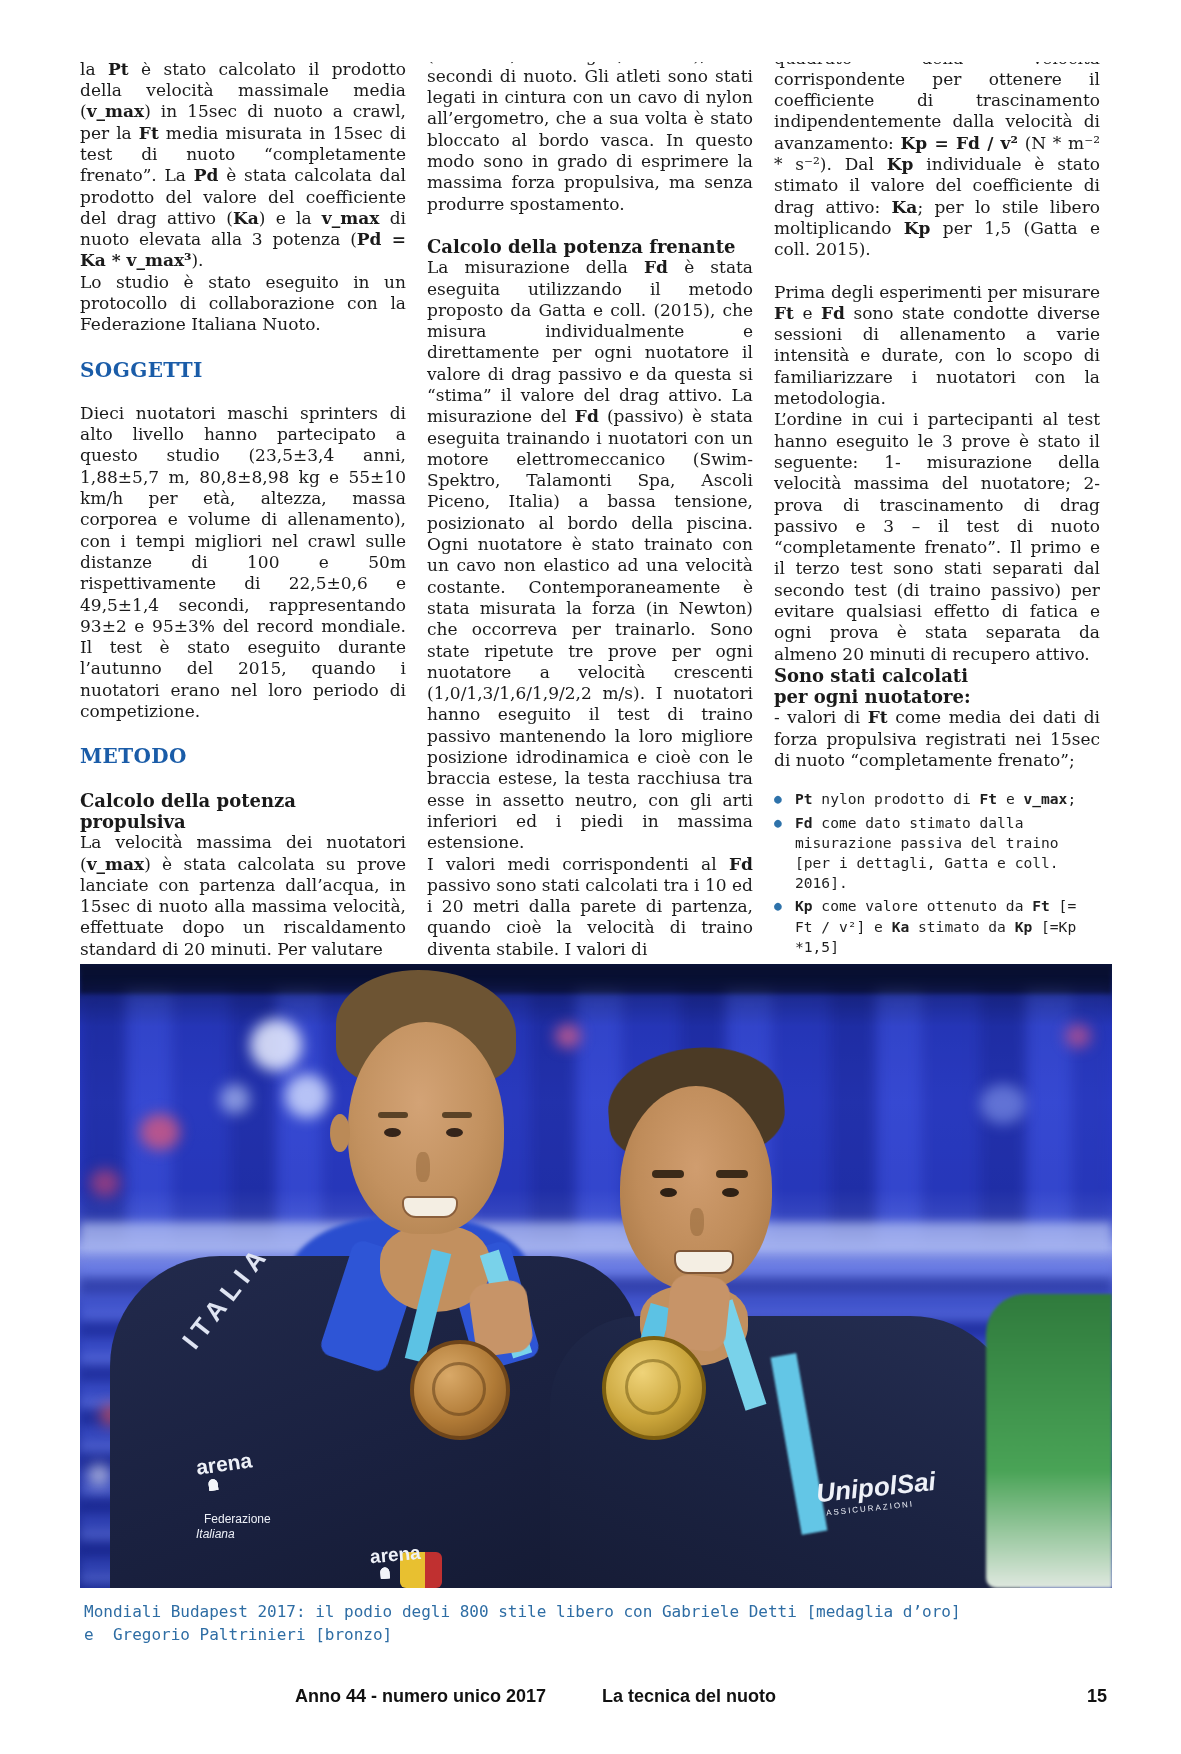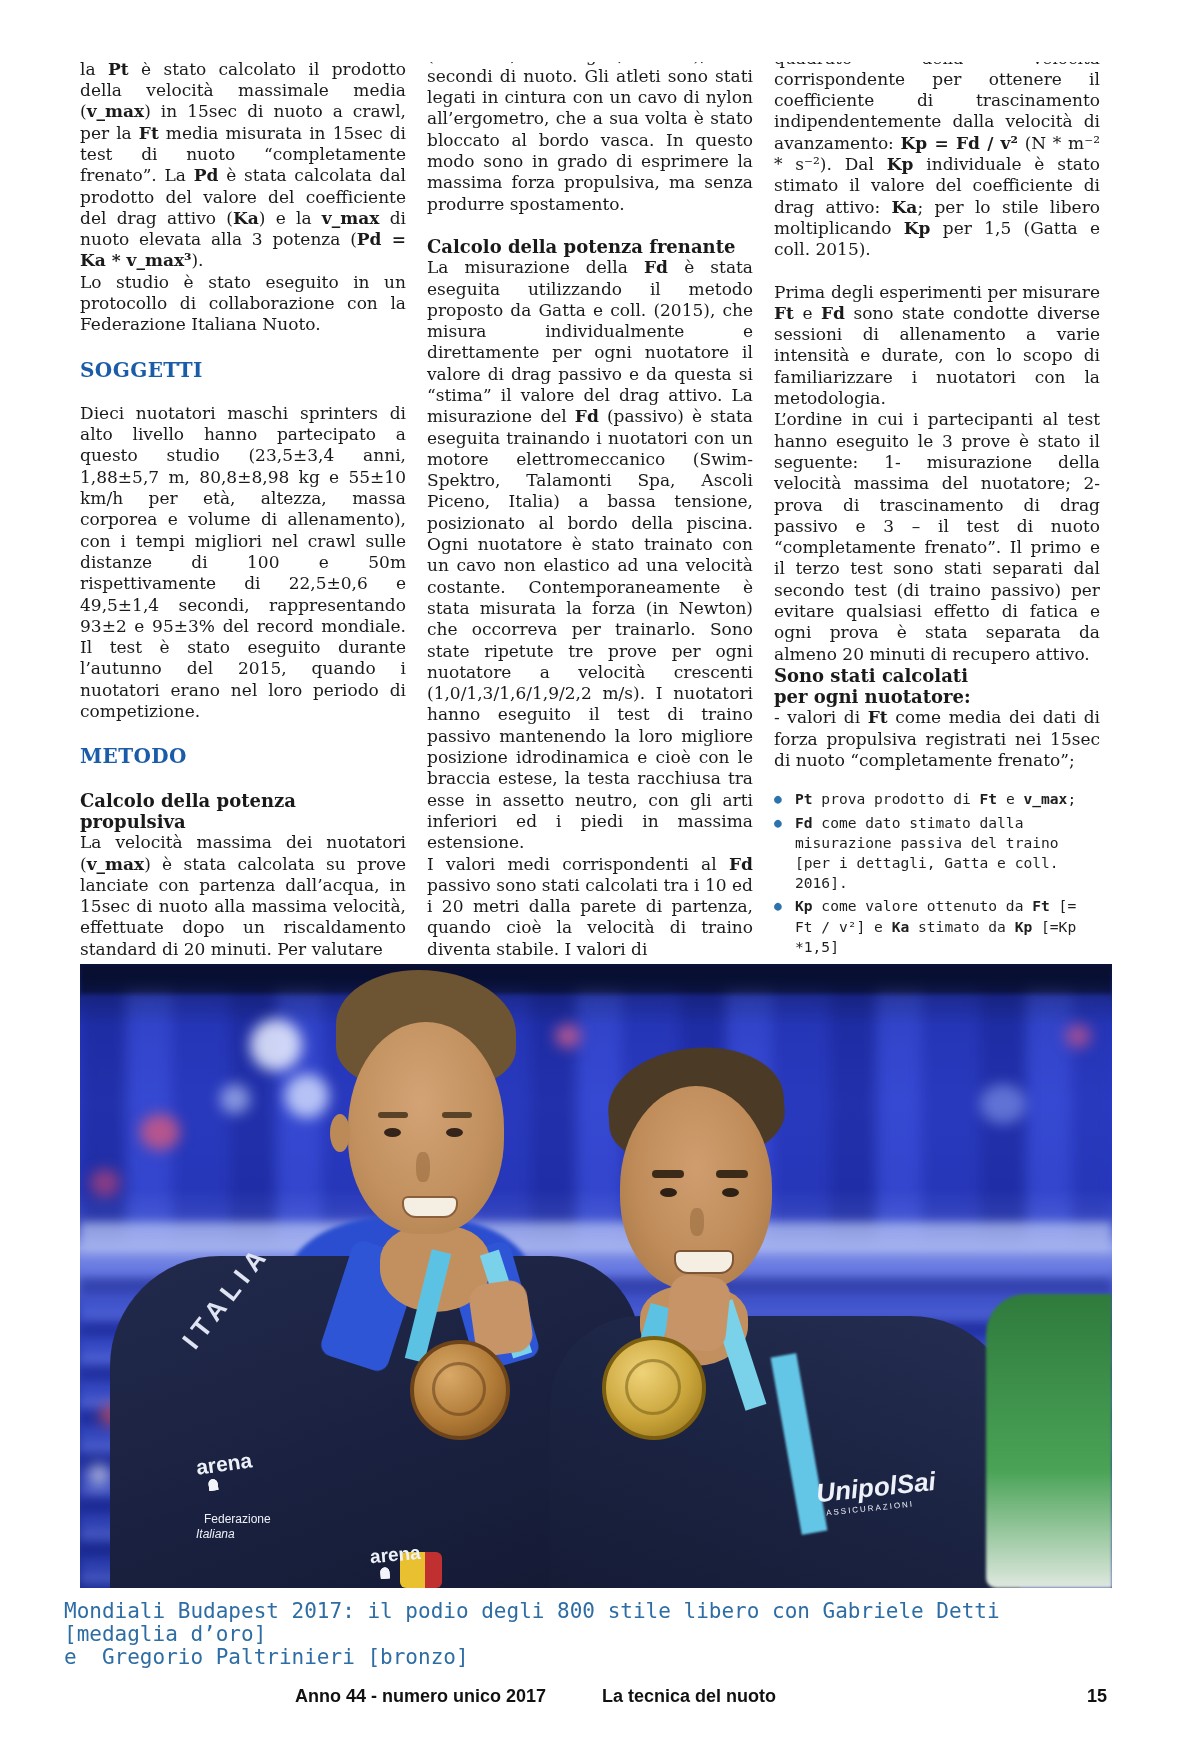--- a/index.html
+++ b/index.html
@@ -51,22 +51,22 @@
     background:repeating-linear-gradient(180deg,
       rgba(110,130,235,.45) 0 13px, rgba(25,38,140,.5) 13px 30px, rgba(70,90,210,.4) 30px 44px);
     filter:blur(5px);}
   .bokeh{border-radius:50%;filter:blur(7px);}
   .swim{filter:blur(0.4px);}
   .label{font-family:"Liberation Sans", sans-serif;color:#eef1f8;}
   .arches span{display:inline-block;width:9px;height:11px;background:#f2f4f9;
     border-radius:9px 9px 0 0;margin-right:3px;}
   
   .caption{
-    position:absolute;left:64px;top:1600px;width:1032px;
-    font-family:"DejaVu Sans Mono", monospace;font-size:21px;line-height:23px;
+    position:absolute;left:84px;top:1600px;width:1032px;
+    font-family:"DejaVu Sans Mono", monospace;font-size:16px;line-height:23px;
     color:#2e6da4;white-space:pre-wrap;
   }
   
   .footer{
     position:absolute;left:0;top:1686px;width:1181px;height:24px;
     font-family:"Liberation Sans", sans-serif;font-weight:bold;font-size:18px;color:#111;margin-left:7px;
   }
   .footer-left{position:absolute;left:288px;}
   .footer-mid{position:absolute;left:595px;}
   .footer-page{position:absolute;right:81px;}
@@ -95,21 +95,21 @@
       <p class="para gap"><span>Prima degli esperimenti per misurare </span><b>Ft</b><span> e </span><b>Fd</b><span> sono state condotte diverse sessioni di allenamento a varie intensità e durate, con lo scopo di familiarizzare i nuotatori con la metodologia.</span></p>
       <p class="para"><span>L’ordine in cui i partecipanti al test hanno eseguito le 3 prove è stato il seguente: 1- misurazione della velocità massima del nuotatore; 2- prova di trascinamento di drag passivo e 3 – il test di nuoto “completamente frenato”. Il primo e il terzo test sono stati separati dal secondo test (di traino passivo) per evitare qualsiasi effetto di fatica e ogni prova è stata separata da almeno 20 minuti di recupero attivo.</span></p>
       <div class="hboldlines">
         <div>Sono stati calcolati</div>
         <div>per ogni nuotatore:</div>
       </div>
       <p class="para"><span>- valori di </span><b>Ft</b><span> come media dei dati di forza propulsiva registrati nei 15sec di nuoto “completamente frenato”;</span></p>
       <div class="bullets">
         <div class="bullet-item">
           <span class="bullet-dot">●</span>
-          <div class="bullet-text"><b>Pt</b><span> prova prodotto di </span><b>Ft</b><span> e </span><b>v_max</b><span>;</span></div>
+          <div class="bullet-text"><b>Pt</b><span> nylon prodotto di </span><b>Ft</b><span> e </span><b>v_max</b><span>;</span></div>
         </div>
         <div class="bullet-item">
           <span class="bullet-dot">●</span>
           <div class="bullet-text"><b>Fd</b><span> come dato stimato dalla misurazione passiva del traino [per i dettagli, Gatta e coll. 2016].</span></div>
         </div>
         <div class="bullet-item">
           <span class="bullet-dot">●</span>
           <div class="bullet-text"><b>Kp</b><span> come valore ottenuto da </span><b>Ft</b><span> [= Ft / v²] e </span><b>Ka</b><span> stimato da </span><b>Kp</b><span> [=Kp *1,5]</span></div>
         </div>
       </div>

